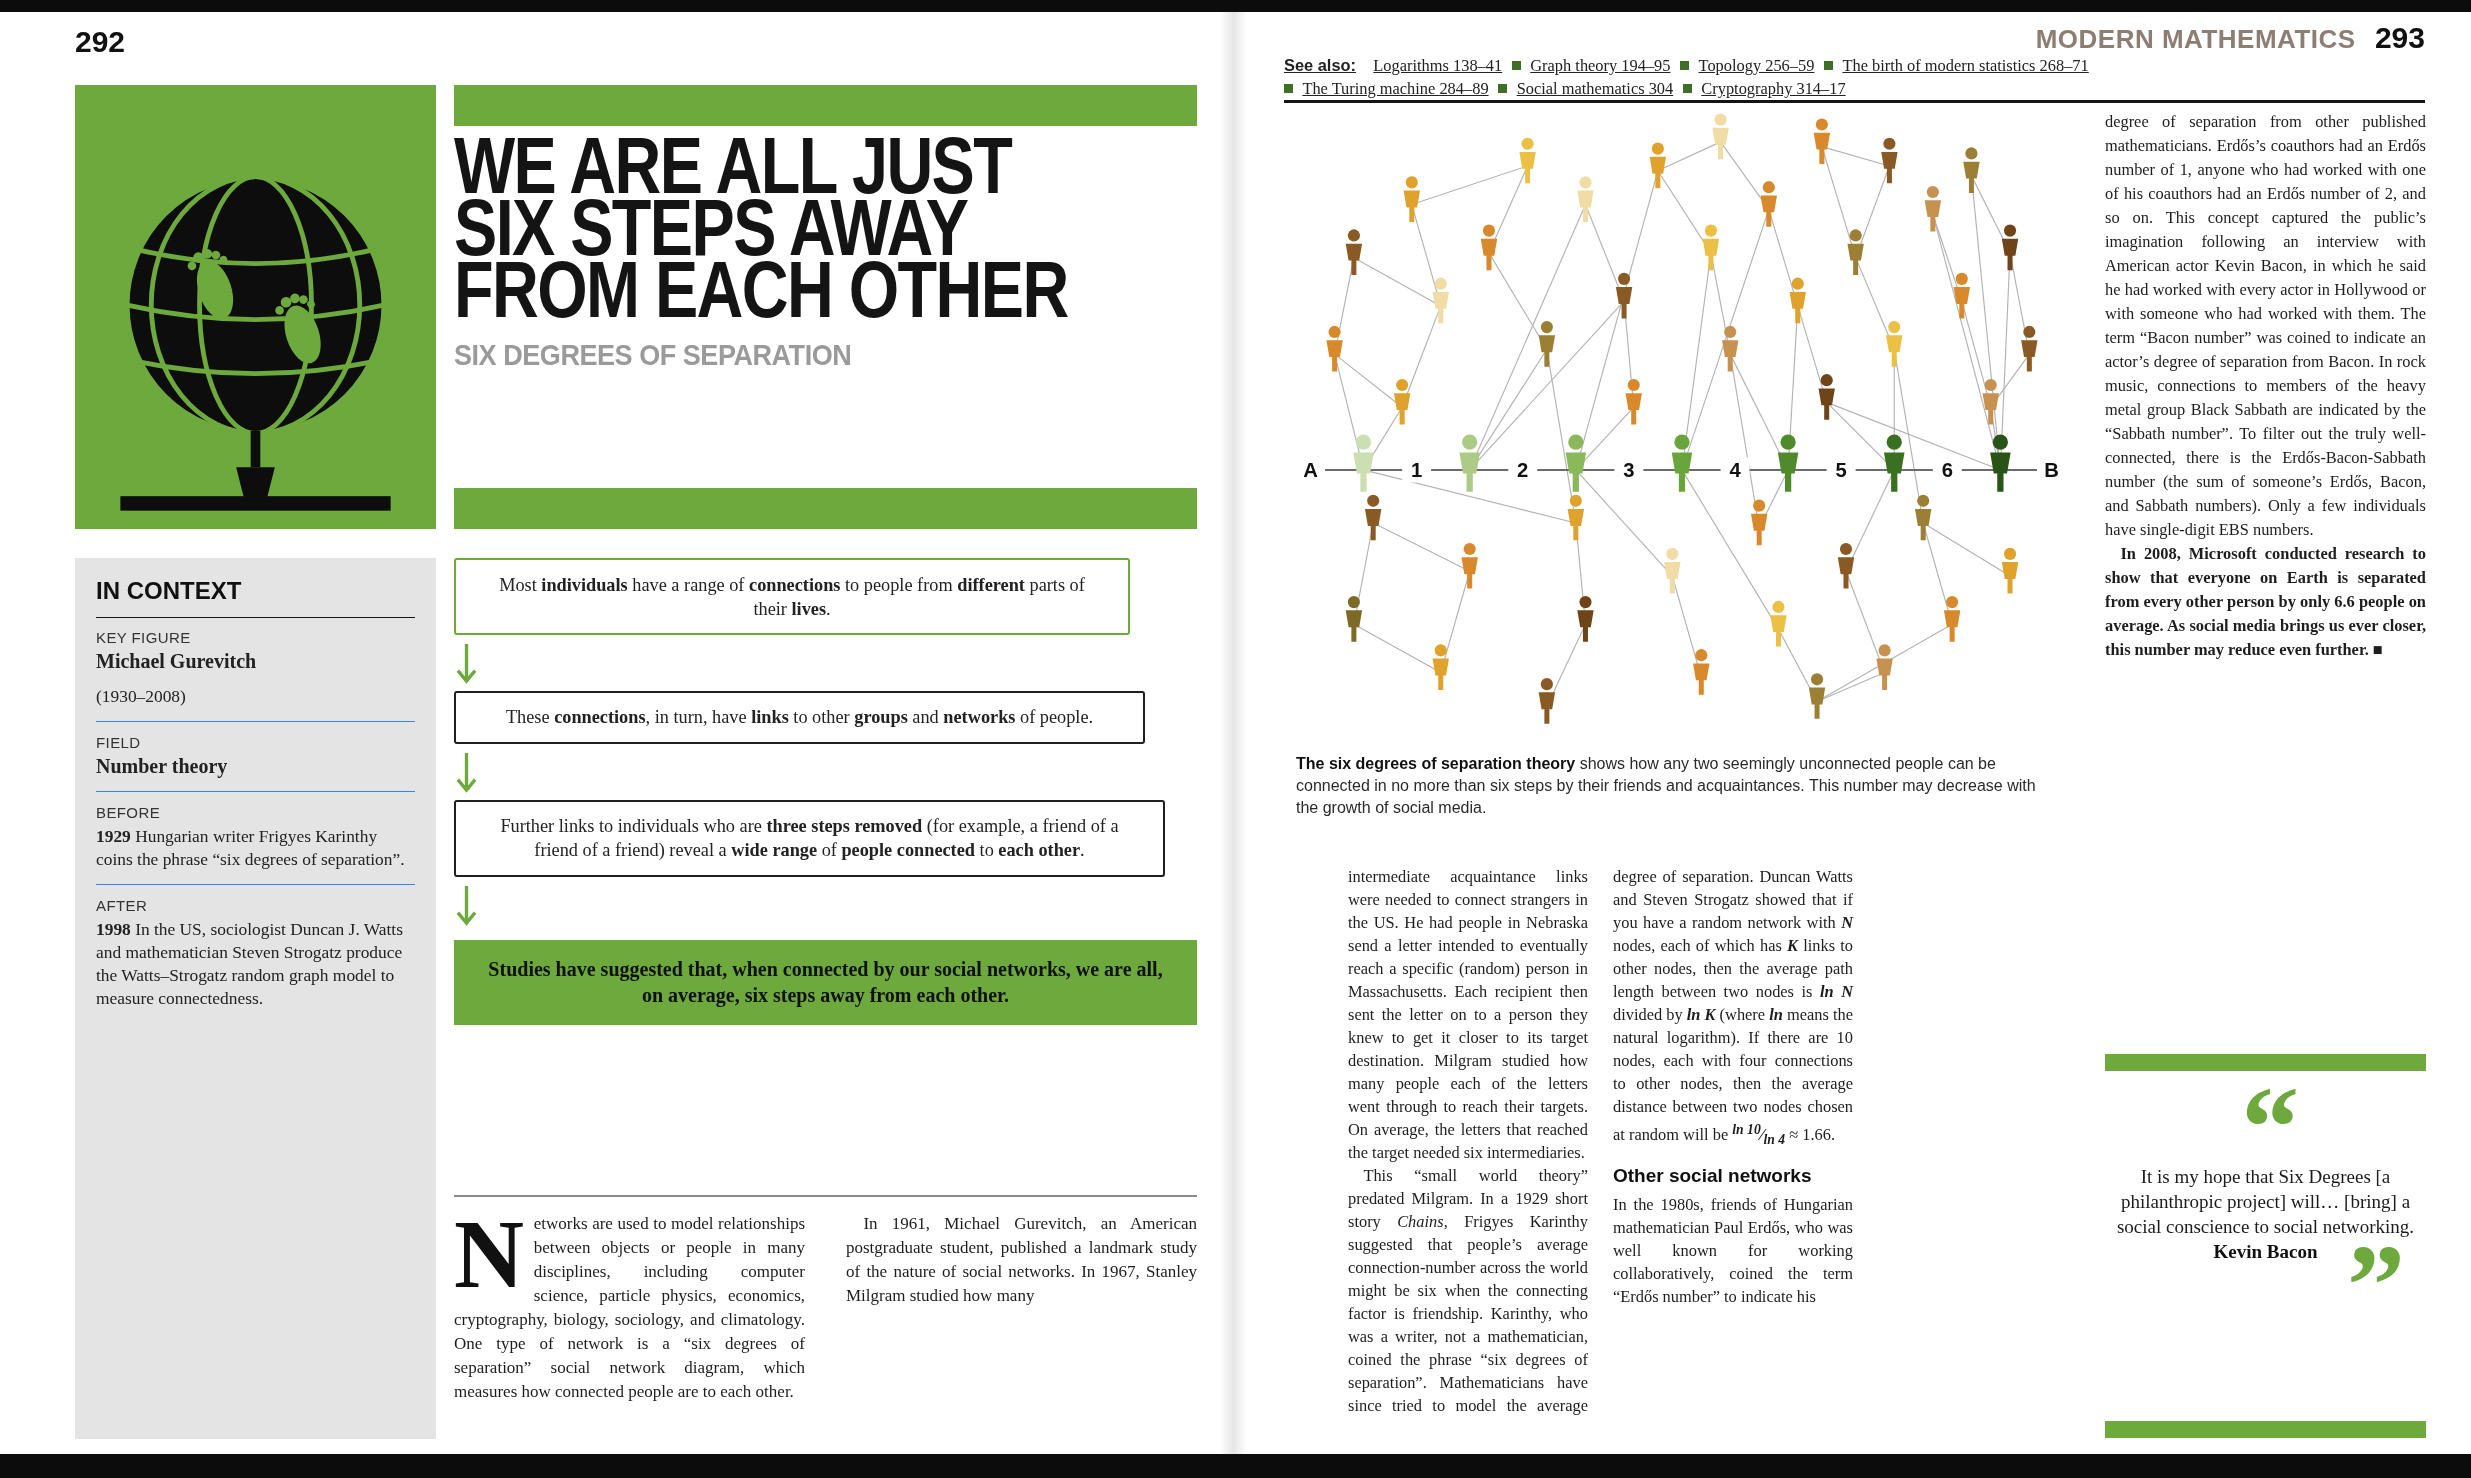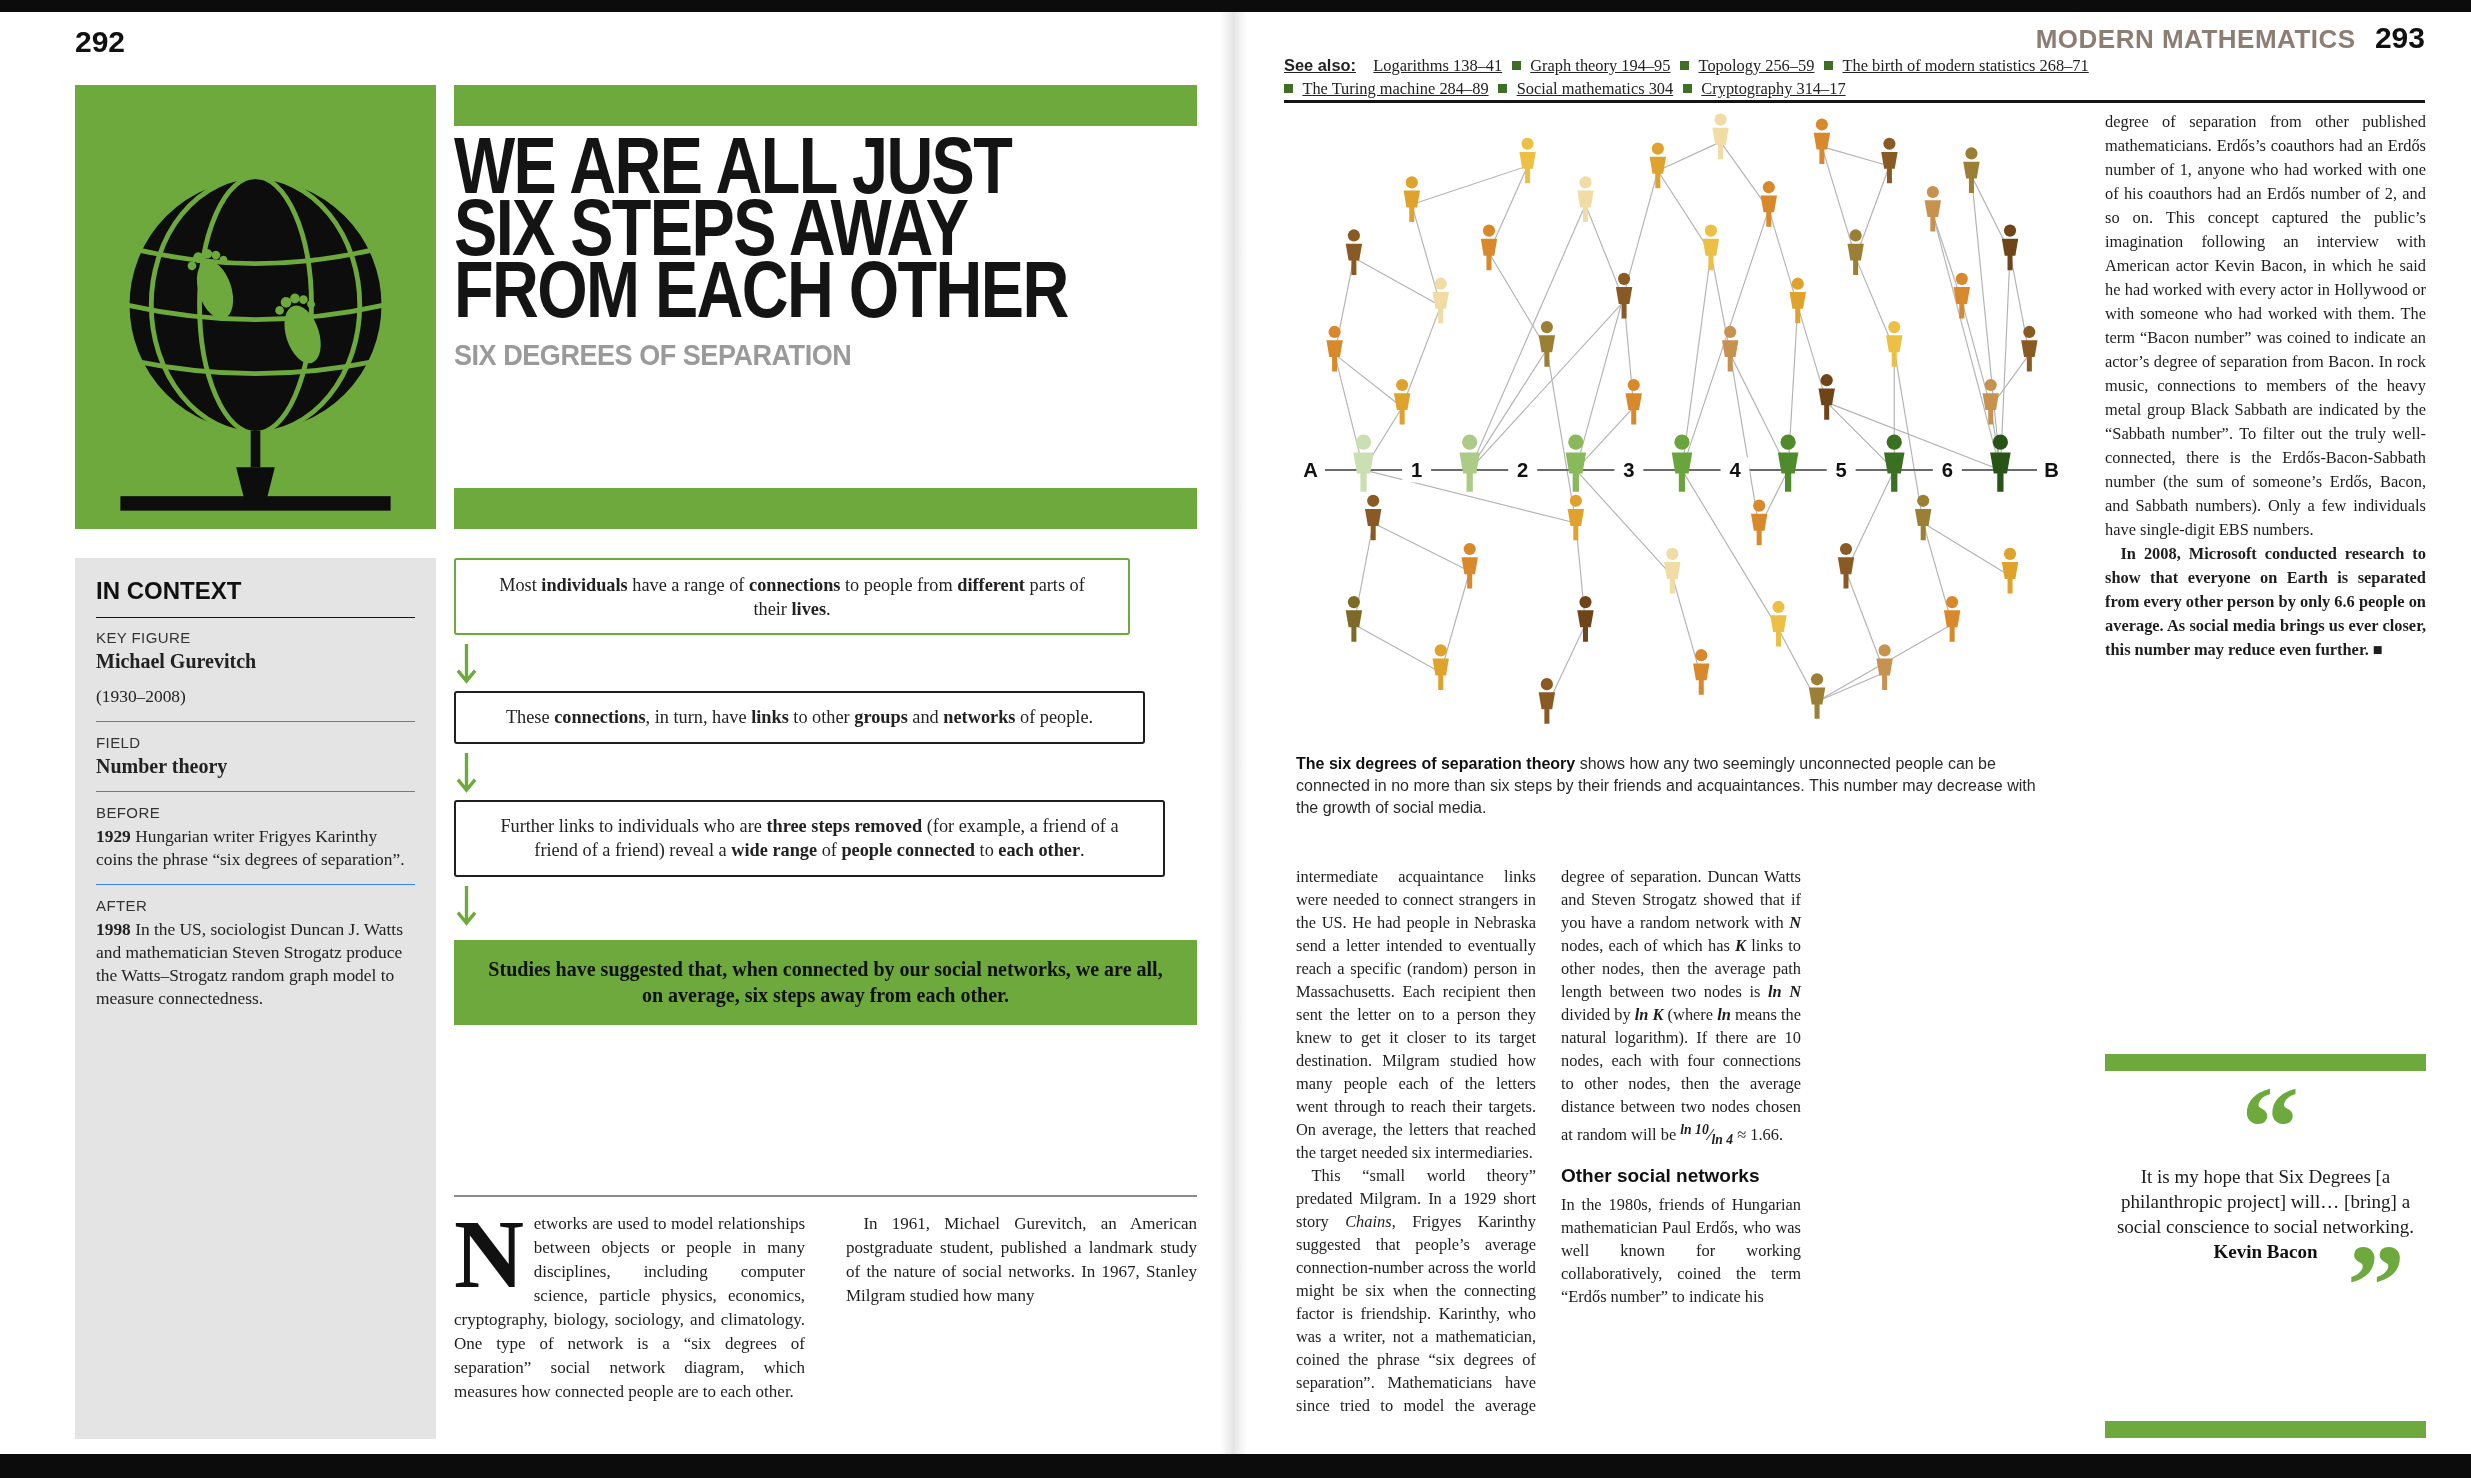--- a/index.html
+++ b/index.html
@@ -78,21 +78,21 @@
   .sa-item{white-space:nowrap;}
   .r-rule{position:absolute;left:1284px;top:100px;width:1141px;height:2.9px;background:#141414;}
 
   .netwrap{position:absolute;left:1296px;top:108px;width:770px;height:637px;}
   .netwrap svg{display:block;width:100%;height:100%;}
 
   .caption{position:absolute;left:1296px;top:753px;width:765px;
            font-family:"Liberation Sans",sans-serif;font-size:16px;line-height:22px;color:#2a2a2a;}
   .caption b{font-weight:bold;color:#111;}
 
-  .rcols{position:absolute;left:1296px;top:865px;width:770px;height:574px;
+  .rcols{position:absolute;left:1348px;top:865px;width:770px;height:574px;
          column-count:3;column-gap:25px;column-fill:auto;overflow:hidden;}
   .rcols p{font-size:16.4px;line-height:23px;text-align:justify;color:#1d1d1d;}
   .rcols p.ind{text-indent:15.4px;}
   .subhead{font-family:"Liberation Sans",sans-serif;font-weight:bold;font-size:19px;color:#101010;
            margin:13.5px 0 5.8px 0;break-after:avoid;}
 
   .rcol4{position:absolute;left:2105px;top:110px;width:321px;height:935px;overflow:hidden;}
   .rcol4 p{font-size:16.4px;line-height:24px;text-align:justify;color:#1d1d1d;}
   .rcol4 p.ind{text-indent:15.4px;font-weight:bold;}
 

